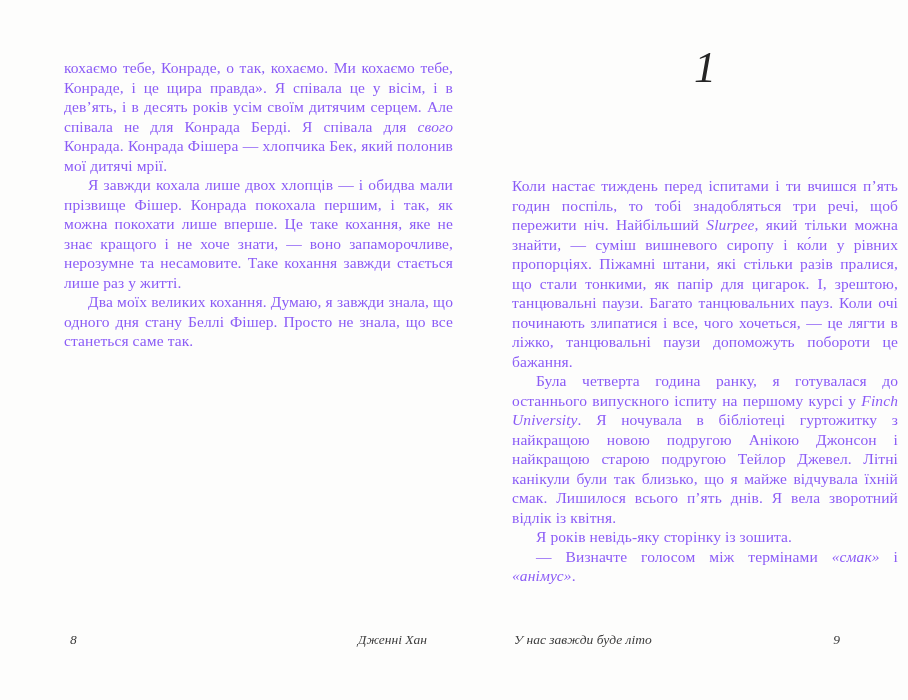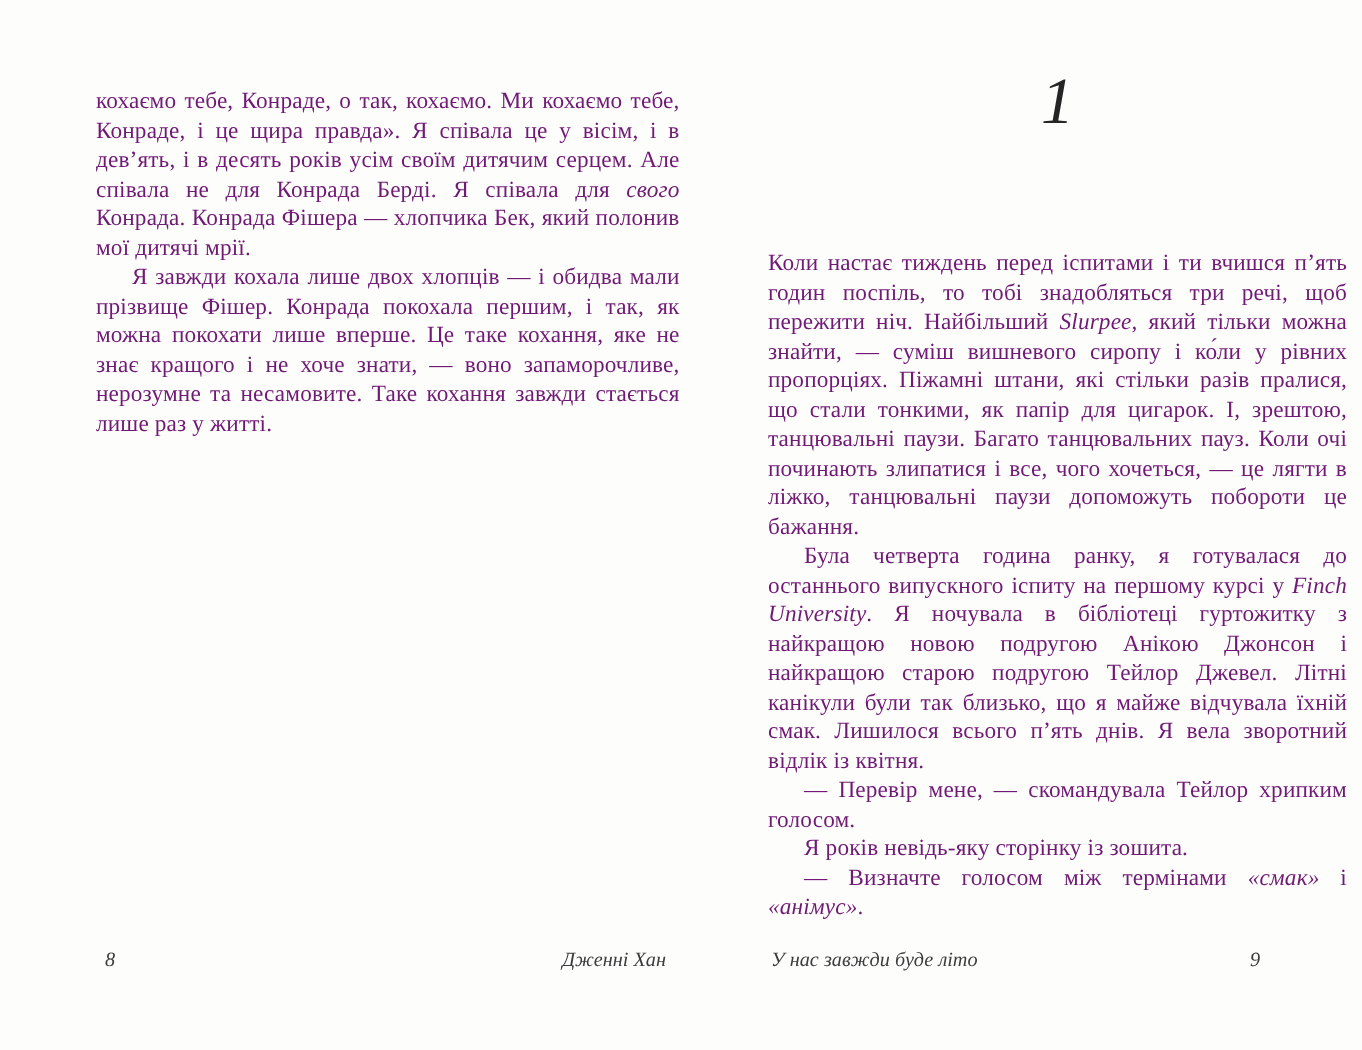--- a/index.html
+++ b/index.html
@@ -28,25 +28,25 @@
   .page-left  { left: 64px;  width: 389px; }
   .page-right { left: 512px; width: 386px; }
 
   .text-block {
     position: absolute;
     left: 0;
     right: 0;
     text-align: justify;
     font-size: 15.5px;
     line-height: 19.5px;
-    color: #701a75;
+    color: #8b5cf6;
     letter-spacing: 0.1px;
   }
   .page-left  .text-block { top: 58px; }
-  .page-right .text-block { top: 166px; }
+  .page-right .text-block { top: 176px; }
 
   .para { margin: 0; padding: 0; }
   .para.indent { text-indent: 24px; }
   .para i { font-style: italic; }
 
   .chapter-number {
     position: absolute;
     top: 46px;
     left: 0;
     right: 0;
@@ -63,46 +63,46 @@
     left: 0;
     right: 0;
     display: flex;
     justify-content: space-between;
     align-items: baseline;
     font-style: italic;
     font-size: 13.5px;
     color: #3c3c3c;
   }
   .page-left  .footer .pagenum       { margin-left: 6px; }
-  .page-left  .footer .running-title { margin-right: 9px; }
+  .page-left  .footer .running-title { margin-right: 26px; }
   .page-right .footer .running-title { margin-left: 2px; text-align: center; }
   .page-right .footer .pagenum      { margin-right: 58px; }
 </style>
 </head>
 <body>
 
 <div class="spread">
 
   <div class="page page-left">
     <div class="text-block">
         <p class="para"><span>кохаємо тебе, Конраде, о так, кохаємо. Ми кохаємо тебе, Конраде, і це щира правда». Я співала це у вісім, і в дев’ять, і в десять років усім своїм дитячим серцем. Але співала не для Конрада Берді. Я співала для </span><i>свого</i><span> Конрада. Конрада Фішера — хлопчика Бек, який полонив мої дитячі мрії.</span></p>
         <p class="para indent"><span>Я завжди кохала лише двох хлопців — і обидва мали прізвище Фішер. Конрада покохала першим, і так, як можна покохати лише вперше. Це таке кохання, яке не знає кращого і не хоче знати, — воно запаморочливе, нерозумне та несамовите. Таке кохання завжди стається лише раз у житті.</span></p>
+        <p class="para indent"><span>Два моїх великих кохання. Думаю, я завжди знала, що одного дня стану Беллі Фішер. Просто не знала, що все станеться саме так.</span></p>
       </div>
     <div class="footer">
       <span class="pagenum">8</span>
       <span class="running-title">Дженні Хан</span>
     </div>
   </div>
 
   <div class="page page-right">
     <div class="chapter-number">1</div>
     <div class="text-block">
         <p class="para"><span>Коли настає тиждень перед іспитами і ти вчишся п’ять годин поспіль, то тобі знадобляться три речі, щоб пережити ніч. Найбільший </span><i>Slurpee</i><span>, який тільки можна знайти, — суміш вишневого сиропу і ко́ли у рівних пропорціях. Піжамні штани, які стільки разів пралися, що стали тонкими, як папір для цигарок. І, зрештою, танцювальні паузи. Багато танцювальних пауз. Коли очі починають злипатися і все, чого хочеться, — це лягти в ліжко, танцювальні паузи допоможуть побороти це бажання.</span></p>
         <p class="para indent"><span>Була четверта година ранку, я готувалася до останнього випускного іспиту на першому курсі у </span><i>Finch University</i><span>. Я ночувала в бібліотеці гуртожитку з найкращою новою подругою Анікою Джонсон і найкращою старою подругою Тейлор Джевел. Літні канікули були так близько, що я майже відчувала їхній смак. Лишилося всього п’ять днів. Я вела зворотний відлік із квітня.</span></p>
-        <p class="para indent"><span>— Перевір мене, — скомандувала Тейлор хрипким голосом.</span></p>
         <p class="para indent"><span>Я років невідь-яку сторінку із зошита.</span></p>
         <p class="para indent"><span>— Визначте голосом між термінами </span><i>«смак»</i><span> і </span><i>«анімус»</i><span>.</span></p>
       </div>
     <div class="footer">
       <span class="running-title">У нас завжди буде літо</span>
       <span class="pagenum">9</span>
     </div>
   </div>
 
 </div>

